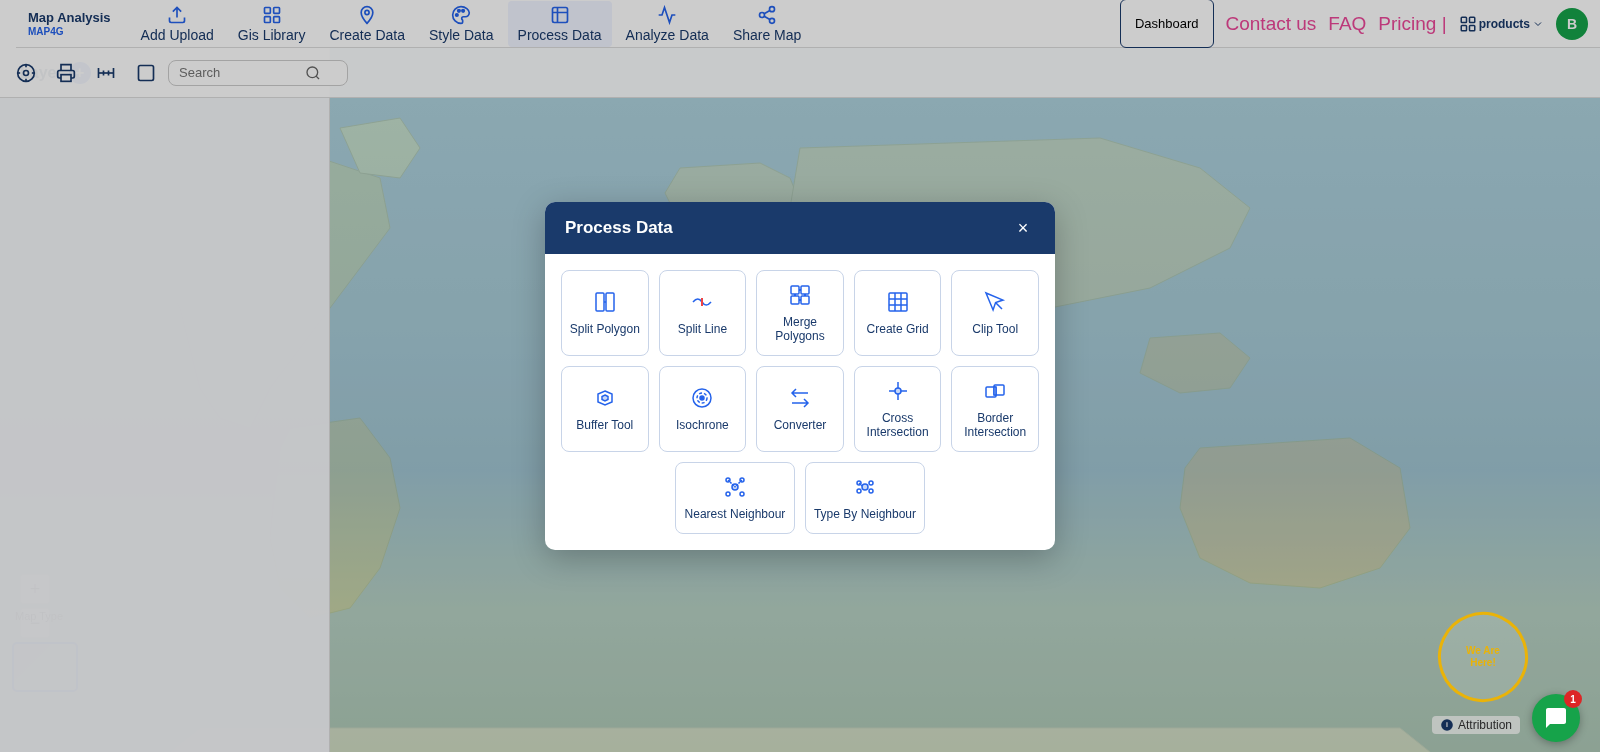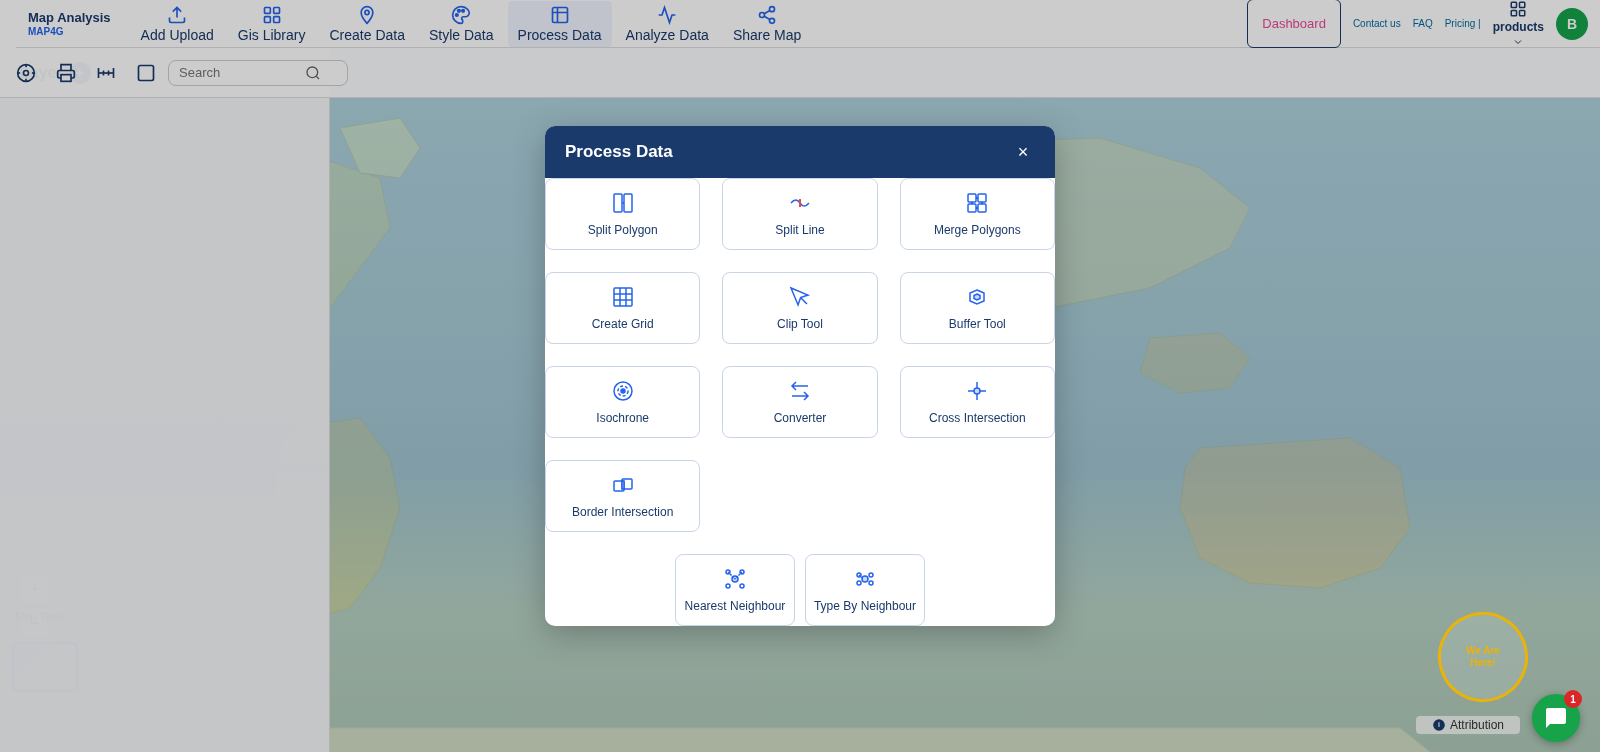--- a/index.html
+++ b/index.html
@@ -22,25 +22,25 @@
       display: flex; flex-direction: column; align-items: center; justify-content: center;
       padding: 4px 10px; cursor: pointer; border-radius: 4px; min-width: 60px;
       font-size: 14px; color: #1a3a6b; gap: 2px;
     }
     .nav-item svg { width: 20px; height: 20px; }
 
     .nav-spacer { flex: 1; }
 
     .nav-right { display: flex; align-items: center; gap: 12px; }
     .nav-dashboard-btn {
-      border: 1.5px solid #1a3a6b; color: #ec4899; background: #fff;
+      border: 1.5px solid #1a3a6b; color: #000000; background: #fff;
       padding: 16px 14px; border-radius: 6px; font-size: 13px; cursor: pointer; font-weight: 500;
     }
-    .nav-link { font-size: 10px; color: #0369a1; cursor: pointer; }
-    .nav-products { font-size: 12px; color: #1a3a6b; font-weight: 600; cursor: pointer; display: flex; align-items: center; gap: 2px; flex-direction: column; }
+    .nav-link { font-size: 19px; color: #ec4899; cursor: pointer; }
+    .nav-products { font-size: 12px; color: #1a3a6b; font-weight: 600; cursor: pointer; display: flex; align-items: center; gap: 2px; }
     .nav-avatar { width: 32px; height: 32px; border-radius: 50%; background: #16a34a; color: #fff; display: flex; align-items: center; justify-content: center; font-size: 14px; font-weight: 700; cursor: pointer; }
 
     
     #toolbar {
       position: absolute; top: 48px; left: 0; right: 0; height: 50px;
       background: rgba(255,255,255,0.95); border-bottom: 1px solid #ddd;
       display: flex; align-items: center; padding: 0 8px; z-index: 90; gap: 4px;
     }
     .toolbar-icon-btn {
       width: 36px; height: 36px; display: flex; align-items: center; justify-content: center;
@@ -98,21 +98,21 @@
     }
     #map-type-thumb {
       position: absolute; bottom: 60px; left: 12px; width: 66px; height: 50px;
       border: 2px solid #2563eb; border-radius: 5px; overflow: hidden; z-index: 50; cursor: pointer;
       background: linear-gradient(135deg, #9bbfcd, #c8d8b0);
     }
 
     
     #attribution {
       position: absolute; bottom: 18px; right: 80px; z-index: 50;
-      font-size: 12px; color: #333; background: rgba(255,255,255,0.8); padding: 2px 16px; border-radius: 4px;
+      font-size: 12px; color: #333; background: rgba(255,255,255,0.8); padding: 2px 8px; border-radius: 4px;
       cursor: pointer; display: flex; align-items: center; gap: 4px;
     }
 
     
     #chat-bubble {
       position: absolute; bottom: 10px; right: 20px; z-index: 200;
       width: 48px; height: 48px; border-radius: 50%; background: #16a34a;
       display: flex; align-items: center; justify-content: center; cursor: pointer;
       box-shadow: 0 2px 8px rgba(0,0,0,0.3);
     }
@@ -141,21 +141,21 @@
     .modal-header {
       background: #1a3a6b; color: #fff; padding: 14px 20px;
       display: flex; align-items: center; justify-content: space-between;
       font-size: 17px; font-weight: 600;
     }
     .modal-close {
       cursor: pointer; font-size: 18px; color: #fff; background: none; border: none;
       width: 24px; height: 24px; display: flex; align-items: center; justify-content: center;
       border-radius: 3px;
     }
-    .modal-body { display: grid; grid-template-columns: 1fr 1fr 1fr; gap: 22px; }
+    .modal-body { padding: 16px; display: grid; grid-template-columns: 1fr 1fr 1fr 1fr 1fr; gap: 10px; }
     .modal-tool-btn {
       border: 1.5px solid #c8d4e8; border-radius: 8px; padding: 12px 6px;
       display: flex; flex-direction: column; align-items: center; justify-content: center;
       cursor: pointer; background: #fff; font-size: 12px; color: #1a3a6b; font-weight: 500;
       text-align: center; gap: 8px; min-height: 70px; transition: background 0.15s;
     }
     .modal-tool-btn svg { width: 24px; height: 24px; color: #2563eb; }
 
     
     .world-map-svg { position: absolute; top: 0; left: 0; width: 100%; height: 100%; opacity: 0.5; }

